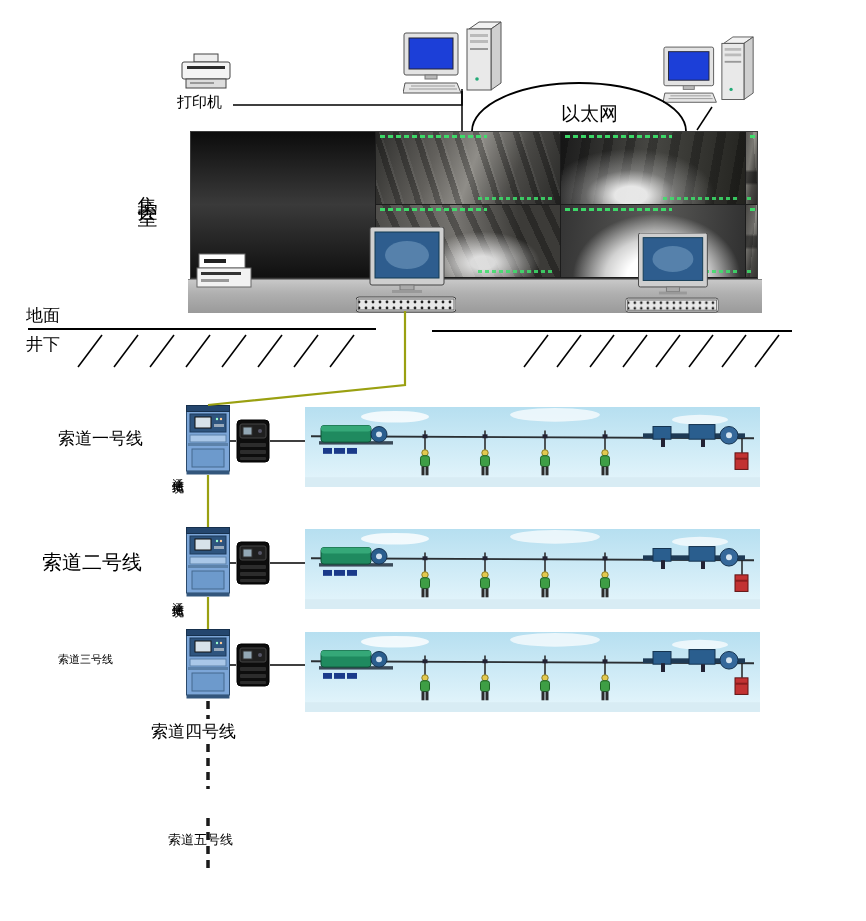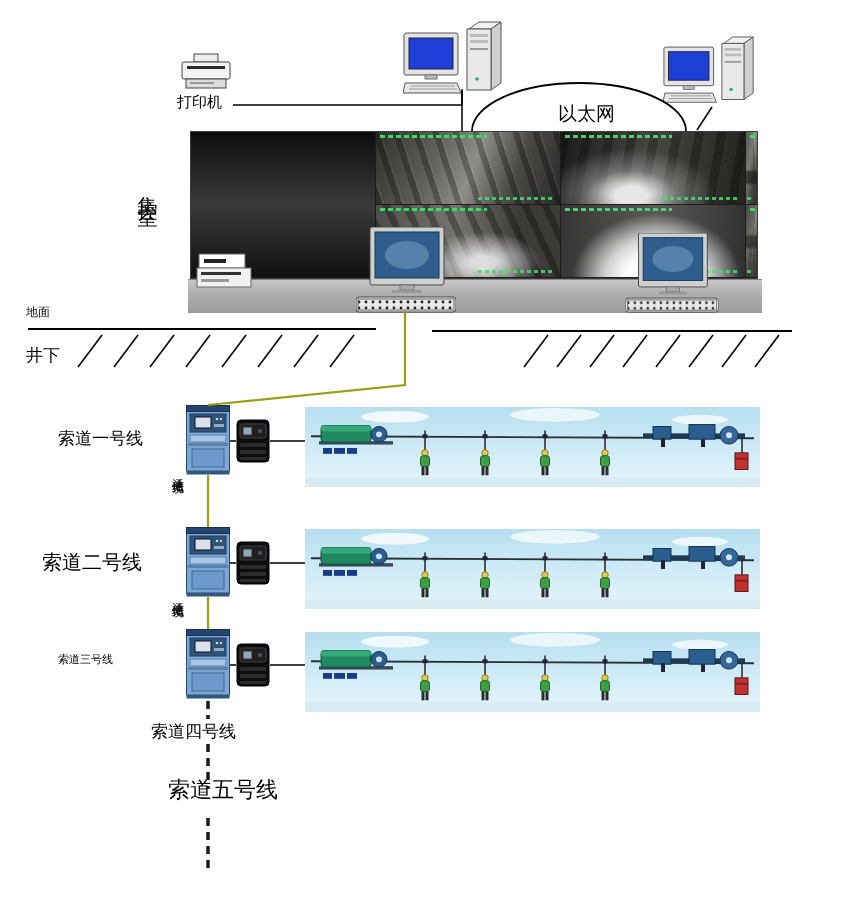--- a/index.html
+++ b/index.html
@@ -242,21 +242,21 @@
   <div class="label" style="left:177px;top:76px;font-size:15px">打印机</div>
 
   <svg class="abs z10" viewBox="0 0 100 76" style="left:403px;top:4px;width:100px;height:76px">
       <use href="#sym-desktop" width="100" height="76"></use>
     </svg>
 
   <svg class="abs z10" viewBox="0 0 100 76" style="left:663px;top:18px;width:92px;height:72px">
       <use href="#sym-desktop" width="100" height="76"></use>
     </svg>
 
-  <div class="label" style="left:558px;top:84px;width:100px;text-align:left;font-size:19px">以太网</div>
+  <div class="label" style="left:518px;top:84px;width:100px;text-align:right;font-size:19px">以太网</div>
 
   <div class="label vlabel" style="left:138px;top:163px;font-size:20px;letter-spacing:5px">集控室</div>
 
   <div class="video-wall">
     <div class="feed f1"></div>
     <div class="feed f2"></div>
     <div class="feed f3"></div>
     <div class="wall-strip"></div>
     <div class="feed f4"></div>
     <div class="feed f5"></div>
@@ -270,22 +270,22 @@
     </svg>
 
   <svg class="abs z20" viewBox="0 0 100 86" style="left:356px;top:210px;width:100px;height:86px">
       <use href="#sym-station" width="100" height="86"></use>
     </svg>
 
   <svg class="abs z20" viewBox="0 0 100 86" style="left:622px;top:216px;width:100px;height:80px">
       <use href="#sym-station" width="100" height="86"></use>
     </svg>
 
-  <div class="label" style="left:26px;top:287px;font-size:12px">地面</div>
-  <div class="label" style="left:26px;top:327px;font-size:17px">井下</div>
+  <div class="label" style="left:26px;top:287px;font-size:17px">地面</div>
+  <div class="label" style="left:26px;top:316px;font-size:17px">井下</div>
 
   <div class="label" style="left:58px;top:410px;font-size:17px">索道一号线</div>
   <svg class="abs z10" viewBox="0 0 44 70" style="left:186px;top:388px;width:44px;height:70px">
       <use href="#sym-cabinet" width="44" height="70"></use>
     </svg>
   <svg class="abs z10" viewBox="0 0 34 44" style="left:236px;top:402px;width:34px;height:44px">
       <use href="#sym-box" width="34" height="44"></use>
     </svg>
   <svg class="abs" viewBox="0 0 455 82" preserveAspectRatio="none" style="left:305px;top:390px;width:455px;height:80px">
       <use href="#sym-ropeway" width="455" height="82"></use>
@@ -309,15 +309,15 @@
       <use href="#sym-cabinet" width="44" height="70"></use>
     </svg>
   <svg class="abs z10" viewBox="0 0 34 44" style="left:236px;top:626px;width:34px;height:44px">
       <use href="#sym-box" width="34" height="44"></use>
     </svg>
   <svg class="abs" viewBox="0 0 455 82" preserveAspectRatio="none" style="left:305px;top:615px;width:455px;height:80px">
       <use href="#sym-ropeway" width="455" height="82"></use>
     </svg>
 
   <div class="label" style="left:151px;top:703px;font-size:17px">索道四号线</div>
-  <div class="label" style="left:168px;top:758px;font-size:22px">索道五号线</div>
+  <div class="label" style="left:168px;top:814px;font-size:13px">索道五号线</div>
 
 </div>
 
 </body></html>

